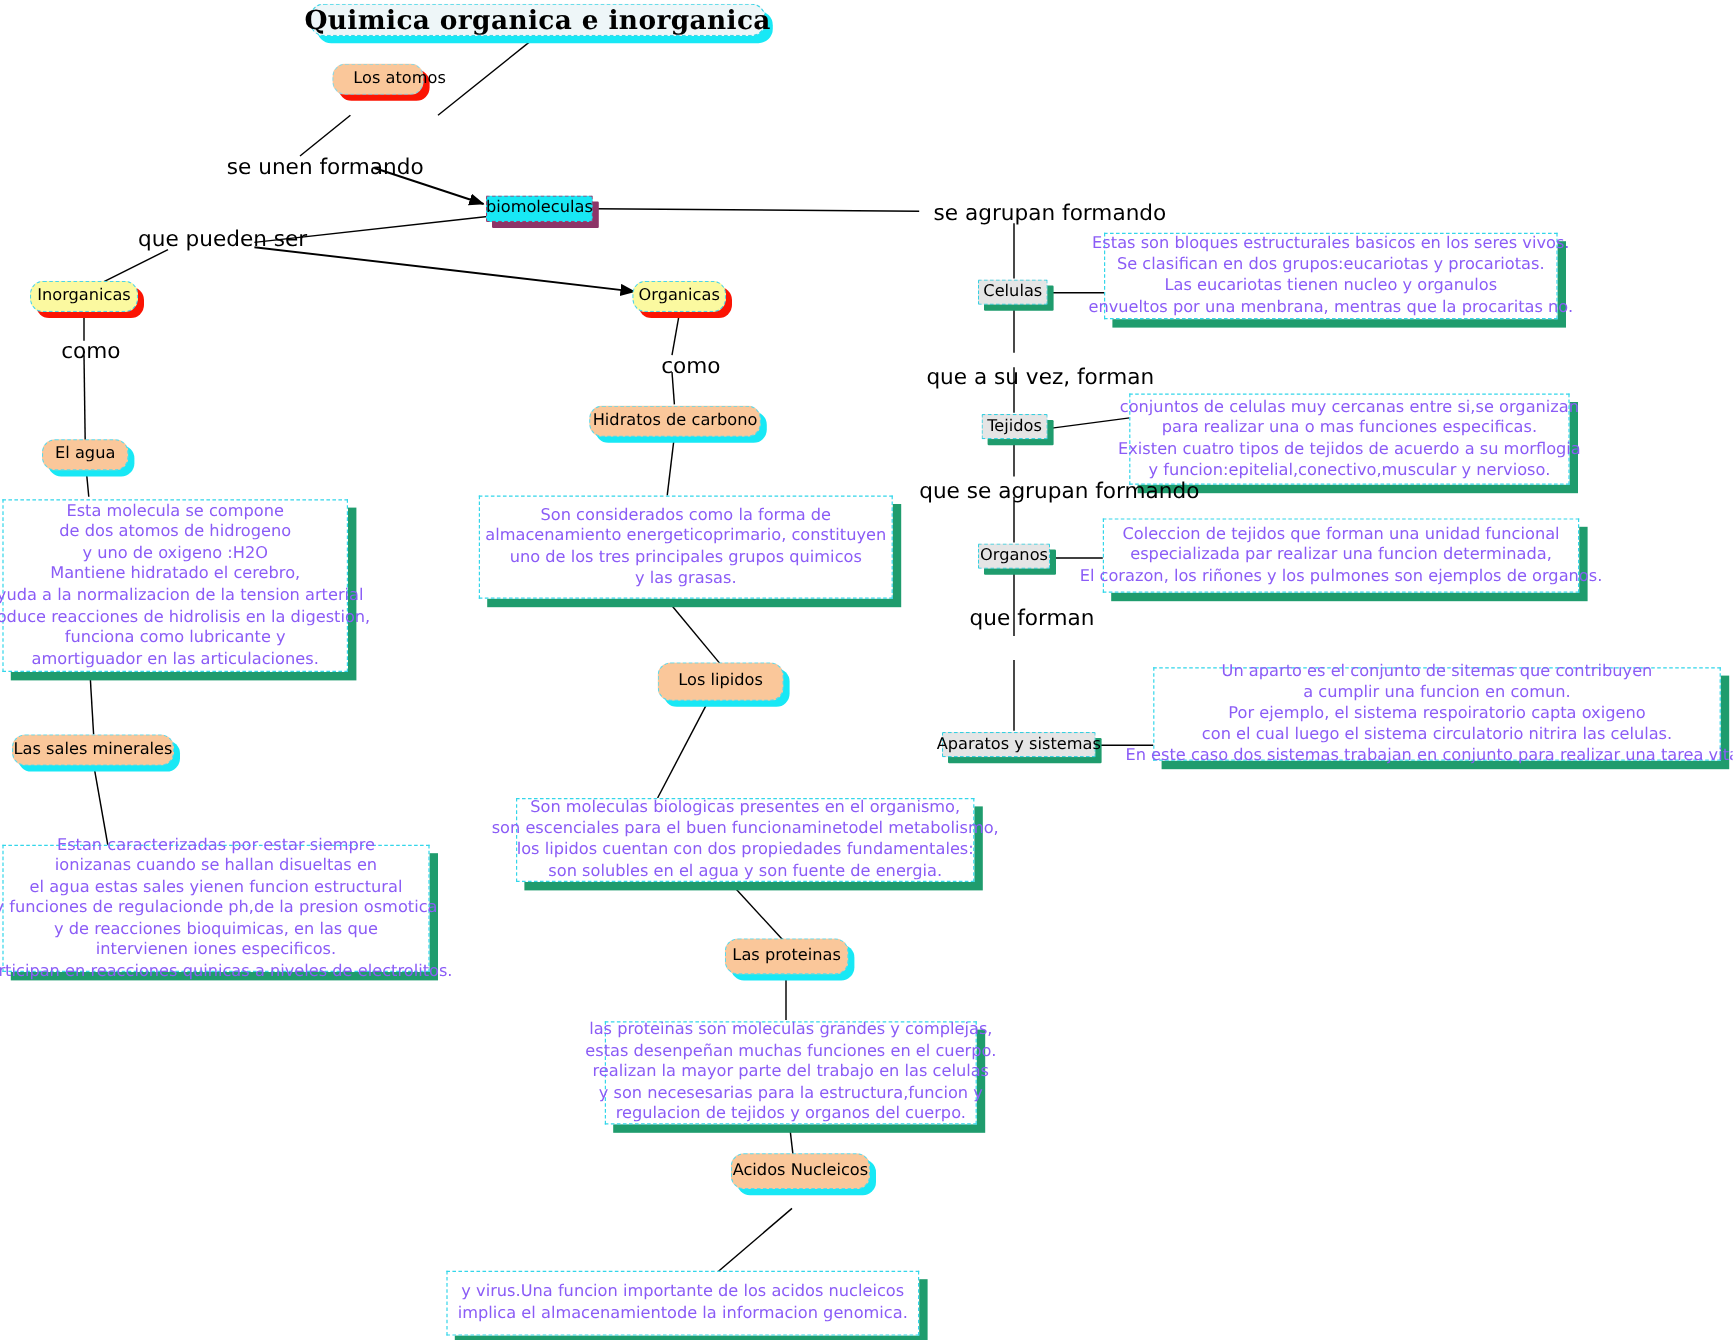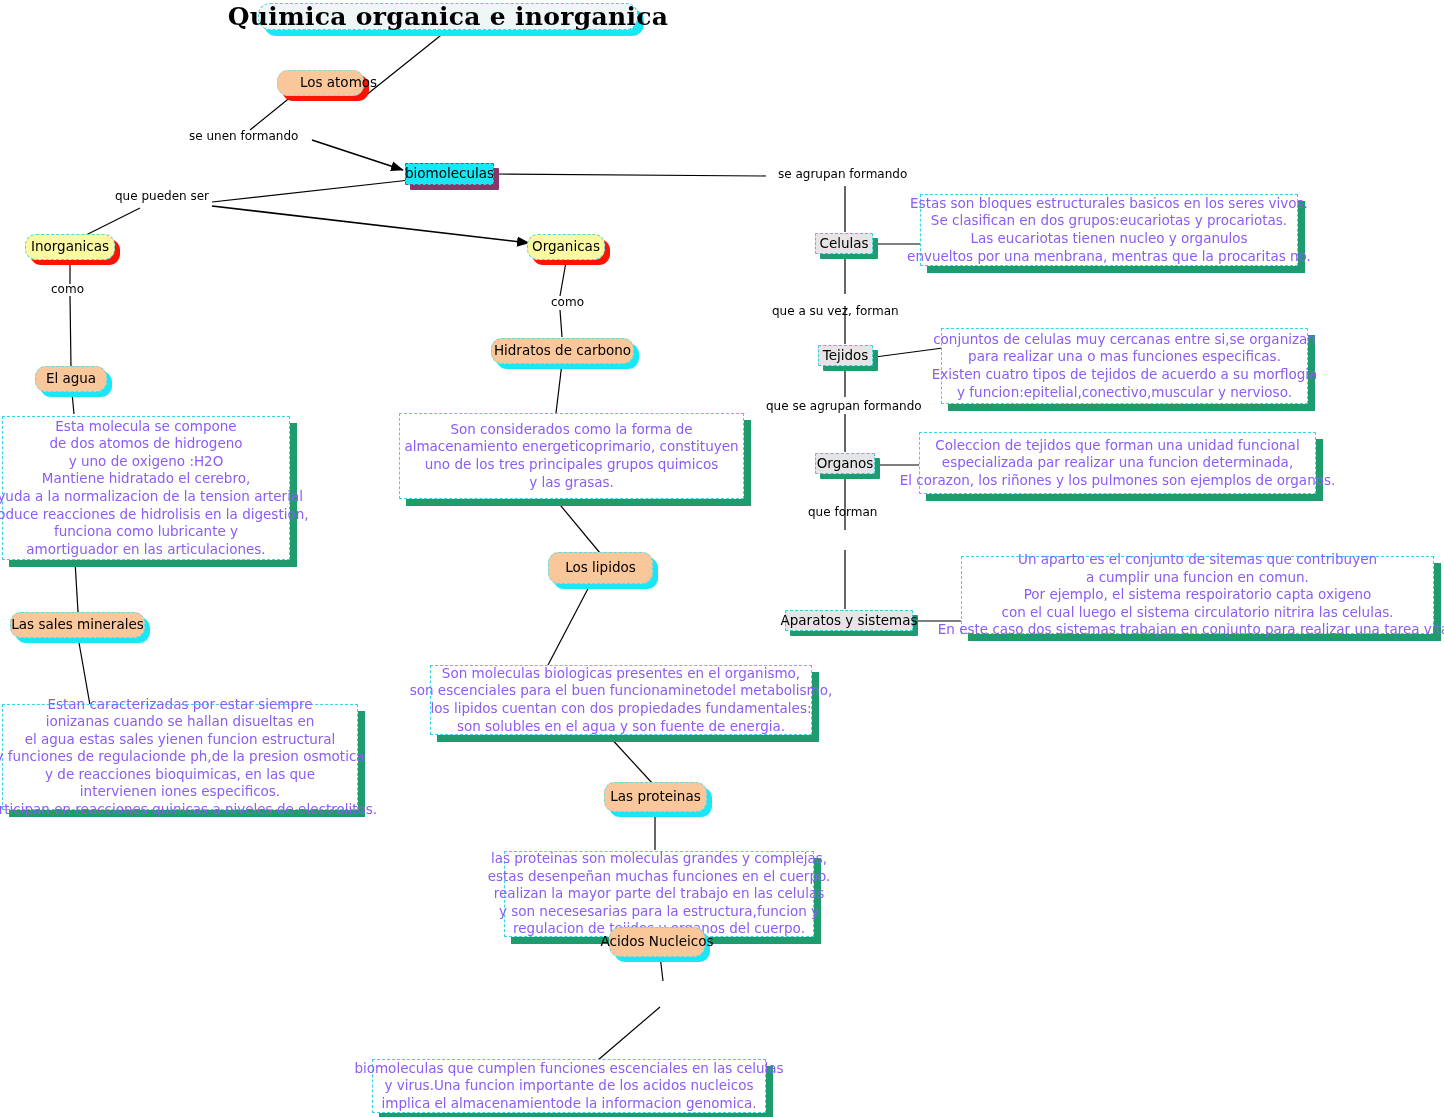--- a/index.html
+++ b/index.html
@@ -88,21 +88,21 @@
     box-sizing: border-box;
     background: #eef6f8;
     border: 1px dashed #3fd4e6;
     border-radius: 12px;
     box-shadow: 6px 6px 0 0 #18e8f5;
     display: flex;
     align-items: center;
     justify-content: center;
     font-family: "DejaVu Serif", serif;
     font-weight: bold;
-    font-size: 25px;
+    font-size: 22px;
     letter-spacing: 0.3px;
     color: #000000;
     white-space: nowrap;
     z-index: 6;
   }
 
   
   .note {
     position: absolute;
     box-sizing: border-box;
@@ -118,21 +118,21 @@
     font-size: 13.5px;
     line-height: 1.30;
     padding: 6px 8px;
     z-index: 4;
   }
   .note span { display: block; white-space: nowrap; }
 
   
   .elabel {
     position: absolute;
-    font-size: 12px;
+    font-size: 18px;
     color: #000000;
     white-space: nowrap;
     background: transparent;
     z-index: 7;
   }
 </style>
 </head>
 <body>
 
 <div id="canvas">
@@ -197,39 +197,39 @@
     <path d="M876,465 L920,465" stroke="#000000" stroke-width="1.2" fill="none"></path>
 
     <path d="M845,478 L845,530" stroke="#000000" stroke-width="1.2" fill="none"></path>
     <path d="M845,550 L845,609" stroke="#000000" stroke-width="1.2" fill="none"></path>
 
     <path d="M915,621 L962,621" stroke="#000000" stroke-width="1.2" fill="none"></path>
   </svg>
 
   <div class="title-node" style="left:258px; top:3px; width:380px; height:27px;">Quimica organica e inorganica</div>
 
-  <div class="node n-peach-red" style="left:277px; top:70px; width:87px; height:26px;padding-left:48px;">Los atomos</div>
+  <div class="node n-peach-red" style="left:277px; top:53px; width:76px; height:26px;padding-left:48px;">Los atomos</div>
 
   <div class="node n-cyan-purple" style="left:405px; top:163px; width:89px; height:22px;">biomoleculas</div>
 
   <div class="node n-yellow-red" style="left:25px; top:234px; width:90px; height:26px;">Inorganicas</div>
 
   <div class="node n-yellow-red" style="left:527px; top:234px; width:78px; height:26px;">Organicas</div>
 
   <div class="node n-peach" style="left:35px; top:366px; width:72px; height:26px;">El agua</div>
 
   <div class="node n-peach" style="left:10px; top:612px; width:135px; height:26px;">Las sales minerales</div>
 
   <div class="node n-peach" style="left:491px; top:338px; width:143px; height:26px;">Hidratos de carbono</div>
 
   <div class="node n-peach" style="left:548px; top:552px; width:105px; height:32px;">Los lipidos</div>
 
   <div class="node n-peach" style="left:604px; top:782px; width:103px; height:30px;">Las proteinas</div>
 
-  <div class="node n-peach" style="left:609px; top:927px; width:96px; height:30px;">Acidos Nucleicos</div>
+  <div class="node n-peach" style="left:609px; top:961px; width:116px; height:30px;">Acidos Nucleicos</div>
 
   <div class="node n-yellow-green" style="left:815px; top:233px; width:58px; height:21px;">Celulas</div>
 
   <div class="node n-yellow-green" style="left:818px; top:345px; width:55px; height:21px;">Tejidos</div>
 
   <div class="node n-yellow-green" style="left:815px; top:453px; width:60px; height:21px;">Organos</div>
 
   <div class="node n-yellow-green" style="left:785px; top:610px; width:128px; height:21px;">Aparatos y sistemas</div>
 
   <div class="elabel" style="left:189px; top:129px;">se unen formando</div>
@@ -278,21 +278,20 @@
 
   <div class="note" style="left:504px; top:851px; width:310px; height:86px;">
     <span>las proteinas son moleculas grandes y complejas,</span>
     <span>estas desenpeñan muchas funciones en el cuerpo.</span>
     <span>realizan la mayor parte del trabajo en las celulas</span>
     <span>y son necesesarias para la estructura,funcion y</span>
     <span>regulacion de tejidos y organos del cuerpo.</span>
   </div>
 
   <div class="note" style="left:372px; top:1059px; width:394px; height:54px;">
-    <span>biomoleculas que cumplen funciones escenciales en las celulas</span>
     <span>y virus.Una funcion importante de los acidos nucleicos</span>
     <span>implica el almacenamientode la informacion genomica.</span>
   </div>
 
   <div class="note" style="left:920px; top:194px; width:378px; height:72px;">
     <span>Estas son bloques estructurales basicos en los seres vivos.</span>
     <span>Se clasifican en dos grupos:eucariotas y procariotas.</span>
     <span>Las eucariotas tienen nucleo y organulos</span>
     <span>envueltos por una menbrana, mentras que la procaritas no.</span>
   </div>

